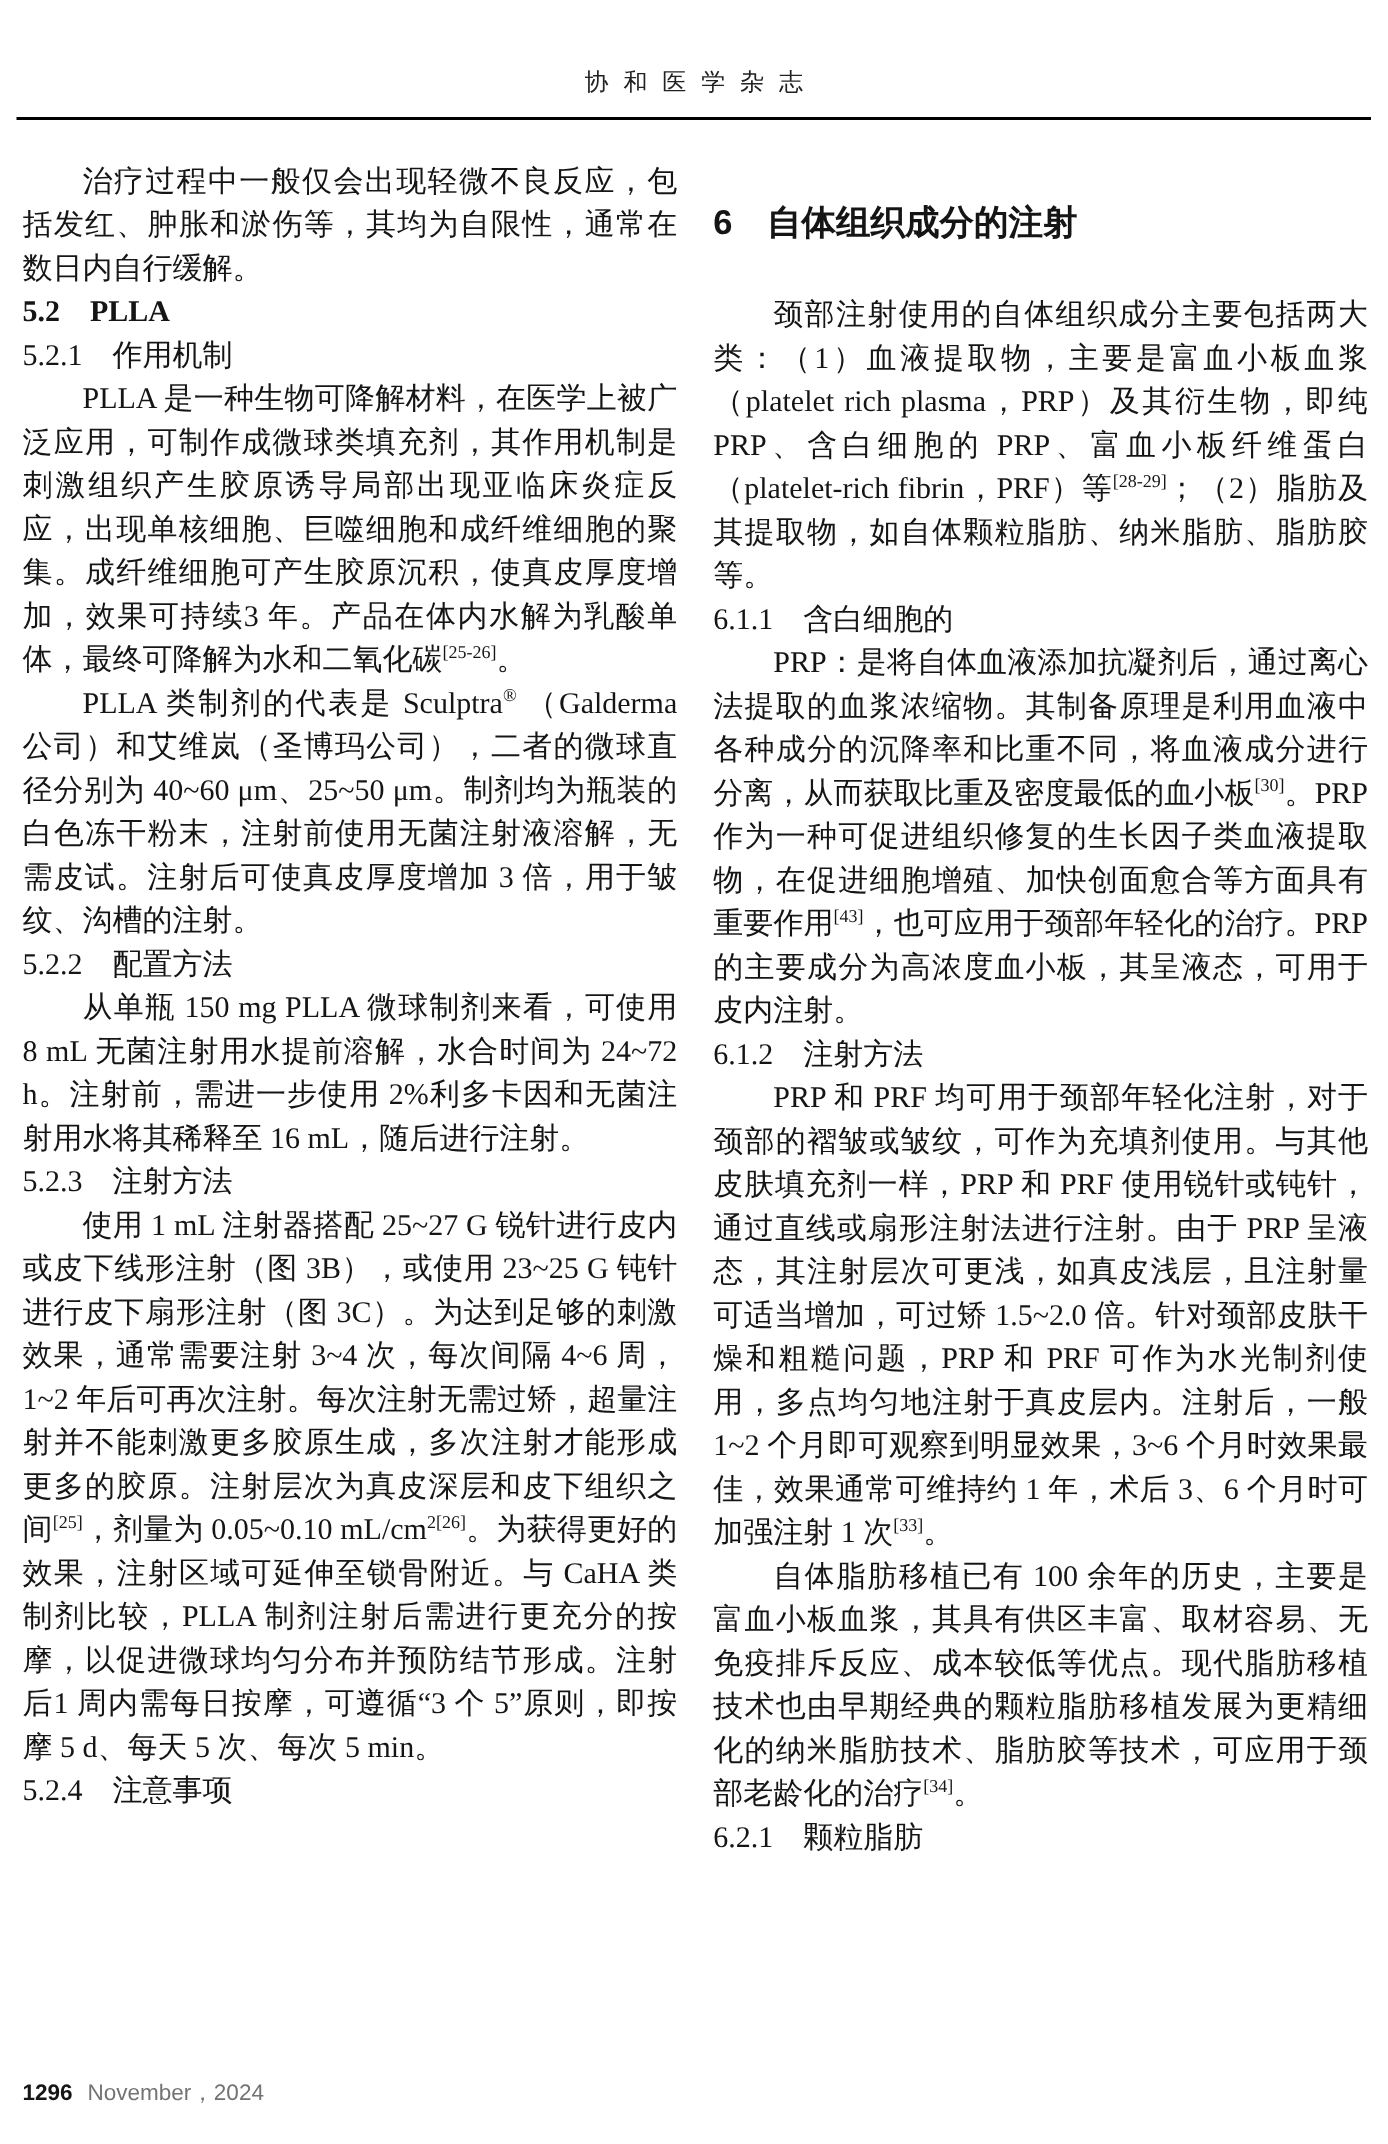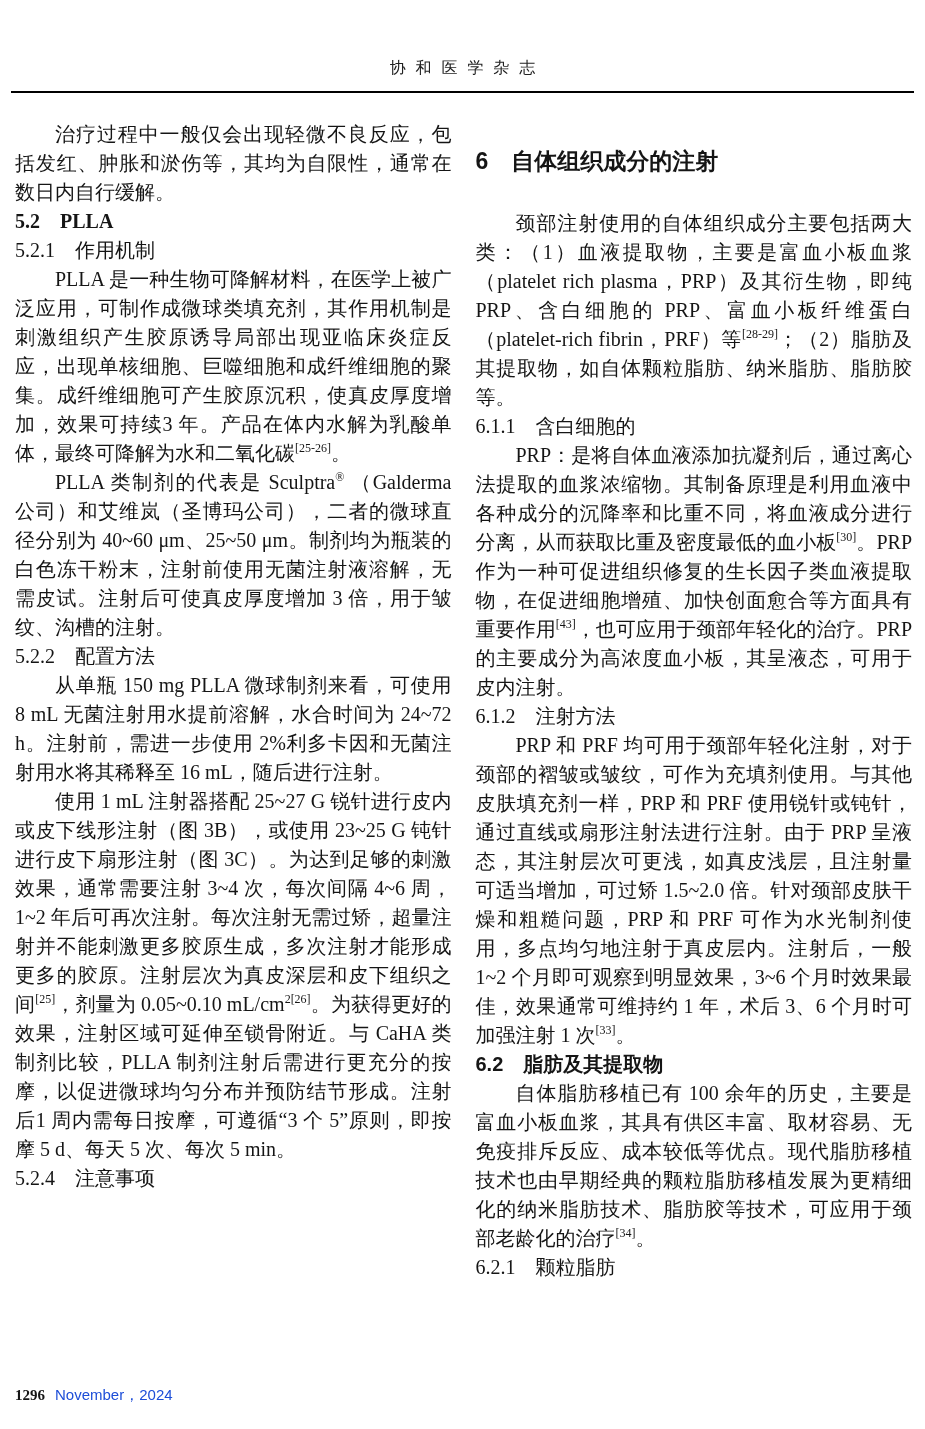--- a/index.html
+++ b/index.html
@@ -9,21 +9,21 @@
   }
   .page {
     position: relative;
     width: 925px; height: 1429px;
     background: #fff;
     color: #151515;
     font-family: "Liberation Serif", "DejaVu Serif", serif;
     overflow: hidden;
     box-sizing: border-box;
   }
-  .journal-header { padding-top: 58px; text-align: center; }
+  .journal-header { padding-top: 45px; text-align: center; }
   .journal-title {
     font-size: 16px;
     letter-spacing: 0.62em;
     text-indent: 0.62em;
     color: #222;
   }
   .header-rule {
     margin: 12px auto 0 auto;
     width: 903px;
     border-top: 2px solid #000;
@@ -60,27 +60,27 @@
     letter-spacing: 0;
   }
   .page-footer {
     position: absolute;
     left: 15px;
     bottom: 24px;
     font-size: 15px;
   }
   .page-num {
     font-weight: bold;
-    font-family: Liberation Serif, serif;
+    font-family: Liberation Sans, sans-serif;
     margin-right: 10px;
     text-align: right;
   }
   .issue-date {
     font-family: "Liberation Sans", "DejaVu Sans", sans-serif;
-    color: #1d4ed8;
+    color: #737373;
   }
 </style>
 </head>
 <body>
 
 <div class="page">
 
   <header class="journal-header">
     <div class="journal-title">协和医学杂志</div>
     <div class="header-rule"></div>
@@ -92,36 +92,36 @@
       <p><span>治疗过程中一般仅会出现轻微不良反应，包括发红、肿胀和淤伤等，其均为自限性，通常在数日内自行缓解。</span></p>
 
       <div class="h2">5.2　PLLA</div>
       <div class="h3">5.2.1　作用机制</div>
       <p><span>PLLA 是一种生物可降解材料，在医学上被广泛应用，可制作成微球类填充剂，其作用机制是刺激组织产生胶原诱导局部出现亚临床炎症反应，出现单核细胞、巨噬细胞和成纤维细胞的聚集。成纤维细胞可产生胶原沉积，使真皮厚度增加，效果可持续3 年。产品在体内水解为乳酸单体，最终可降解为水和二氧化碳</span><sup class="ref">[25-26]</sup><span>。</span></p>
       <p><span>PLLA 类制剂的代表是 Sculptra</span><sup class="ref">®</sup><span> （Galderma 公司）和艾维岚（圣博玛公司），二者的微球直径分别为 40~60 μm、25~50 μm。制剂均为瓶装的白色冻干粉末，注射前使用无菌注射液溶解，无需皮试。注射后可使真皮厚度增加 3 倍，用于皱纹、沟槽的注射。</span></p>
 
       <div class="h3">5.2.2　配置方法</div>
       <p><span>从单瓶 150 mg PLLA 微球制剂来看，可使用 8 mL 无菌注射用水提前溶解，水合时间为 24~72 h。注射前，需进一步使用 2%利多卡因和无菌注射用水将其稀释至 16 mL，随后进行注射。</span></p>
 
+      <div class="h3">5.2.3　注射方法</div>
       <p><span>使用 1 mL 注射器搭配 25~27 G 锐针进行皮内或皮下线形注射（图 3B），或使用 23~25 G 钝针进行皮下扇形注射（图 3C）。为达到足够的刺激效果，通常需要注射 3~4 次，每次间隔 4~6 周，1~2 年后可再次注射。每次注射无需过矫，超量注射并不能刺激更多胶原生成，多次注射才能形成更多的胶原。注射层次为真皮深层和皮下组织之间</span><sup class="ref">[25]</sup><span>，剂量为 0.05~0.10 mL/cm</span><sup class="ref">2[26]</sup><span>。为获得更好的效果，注射区域可延伸至锁骨附近。与 CaHA 类制剂比较，PLLA 制剂注射后需进行更充分的按摩，以促进微球均匀分布并预防结节形成。注射后1 周内需每日按摩，可遵循“3 个 5”原则，即按摩 5 d、每天 5 次、每次 5 min。</span></p>
 
       <div class="h3">5.2.4　注意事项</div>
     </section>
 
     <section class="col">
       <div class="h1">6　自体组织成分的注射</div>
       <p><span>颈部注射使用的自体组织成分主要包括两大类：（1）血液提取物，主要是富血小板血浆（platelet rich plasma，PRP）及其衍生物，即纯 PRP、含白细胞的 PRP、富血小板纤维蛋白（platelet-rich fibrin，PRF）等</span><sup class="ref">[28-29]</sup><span>；（2）脂肪及其提取物，如自体颗粒脂肪、纳米脂肪、脂肪胶等。</span></p>
 
       <div class="h3">6.1.1　含白细胞的</div>
       <p><span>PRP：是将自体血液添加抗凝剂后，通过离心法提取的血浆浓缩物。其制备原理是利用血液中各种成分的沉降率和比重不同，将血液成分进行分离，从而获取比重及密度最低的血小板</span><sup class="ref">[30]</sup><span>。PRP 作为一种可促进组织修复的生长因子类血液提取物，在促进细胞增殖、加快创面愈合等方面具有重要作用</span><sup class="ref">[43]</sup><span>，也可应用于颈部年轻化的治疗。PRP 的主要成分为高浓度血小板，其呈液态，可用于皮内注射。</span></p>
 
       <div class="h3">6.1.2　注射方法</div>
       <p><span>PRP 和 PRF 均可用于颈部年轻化注射，对于颈部的褶皱或皱纹，可作为充填剂使用。与其他皮肤填充剂一样，PRP 和 PRF 使用锐针或钝针，通过直线或扇形注射法进行注射。由于 PRP 呈液态，其注射层次可更浅，如真皮浅层，且注射量可适当增加，可过矫 1.5~2.0 倍。针对颈部皮肤干燥和粗糙问题，PRP 和 PRF 可作为水光制剂使用，多点均匀地注射于真皮层内。注射后，一般 1~2 个月即可观察到明显效果，3~6 个月时效果最佳，效果通常可维持约 1 年，术后 3、6 个月时可加强注射 1 次</span><sup class="ref">[33]</sup><span>。</span></p>
 
-      <div class="h2 h2-sans">6.2　脂肪及其提取物</div>
       <p><span>自体脂肪移植已有 100 余年的历史，主要是富血小板血浆，其具有供区丰富、取材容易、无免疫排斥反应、成本较低等优点。现代脂肪移植技术也由早期经典的颗粒脂肪移植发展为更精细化的纳米脂肪技术、脂肪胶等技术，可应用于颈部老龄化的治疗</span><sup class="ref">[34]</sup><span>。</span></p>
 
       <div class="h3">6.2.1　颗粒脂肪</div>
 
     </section>
 
   </main>
 
   <footer class="page-footer">
     <span class="page-num">1296</span><span class="issue-date">November，2024</span>

